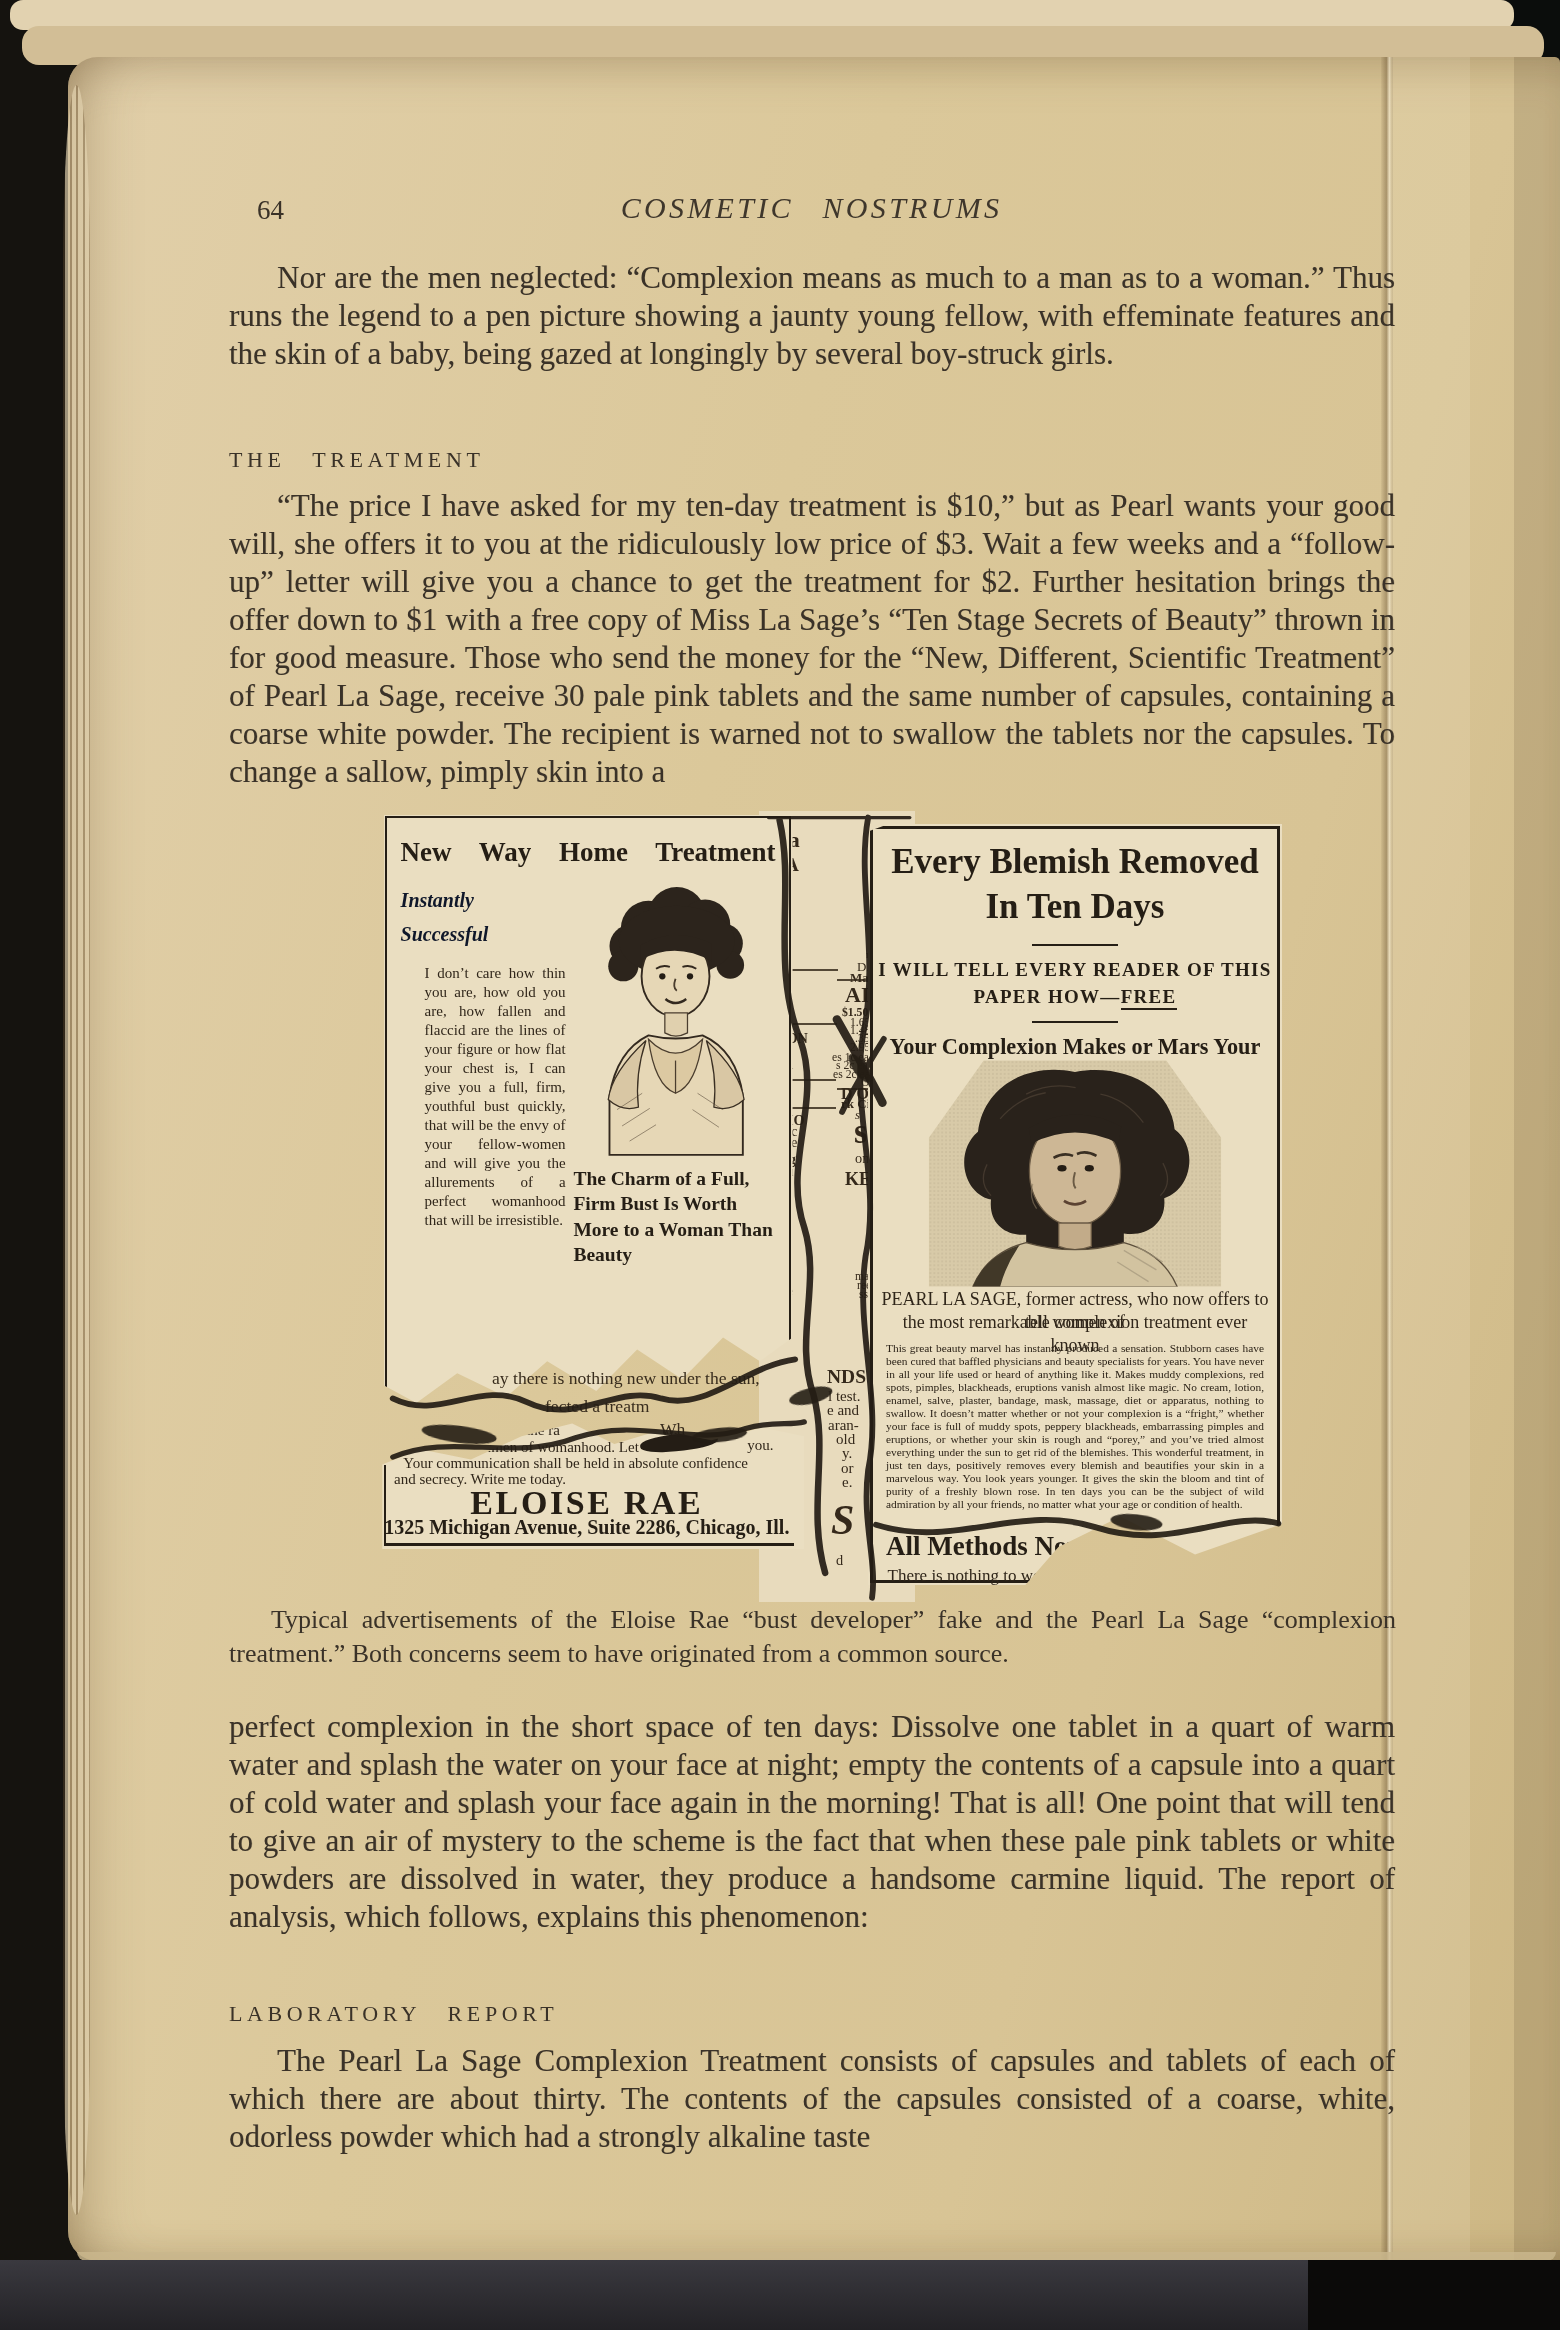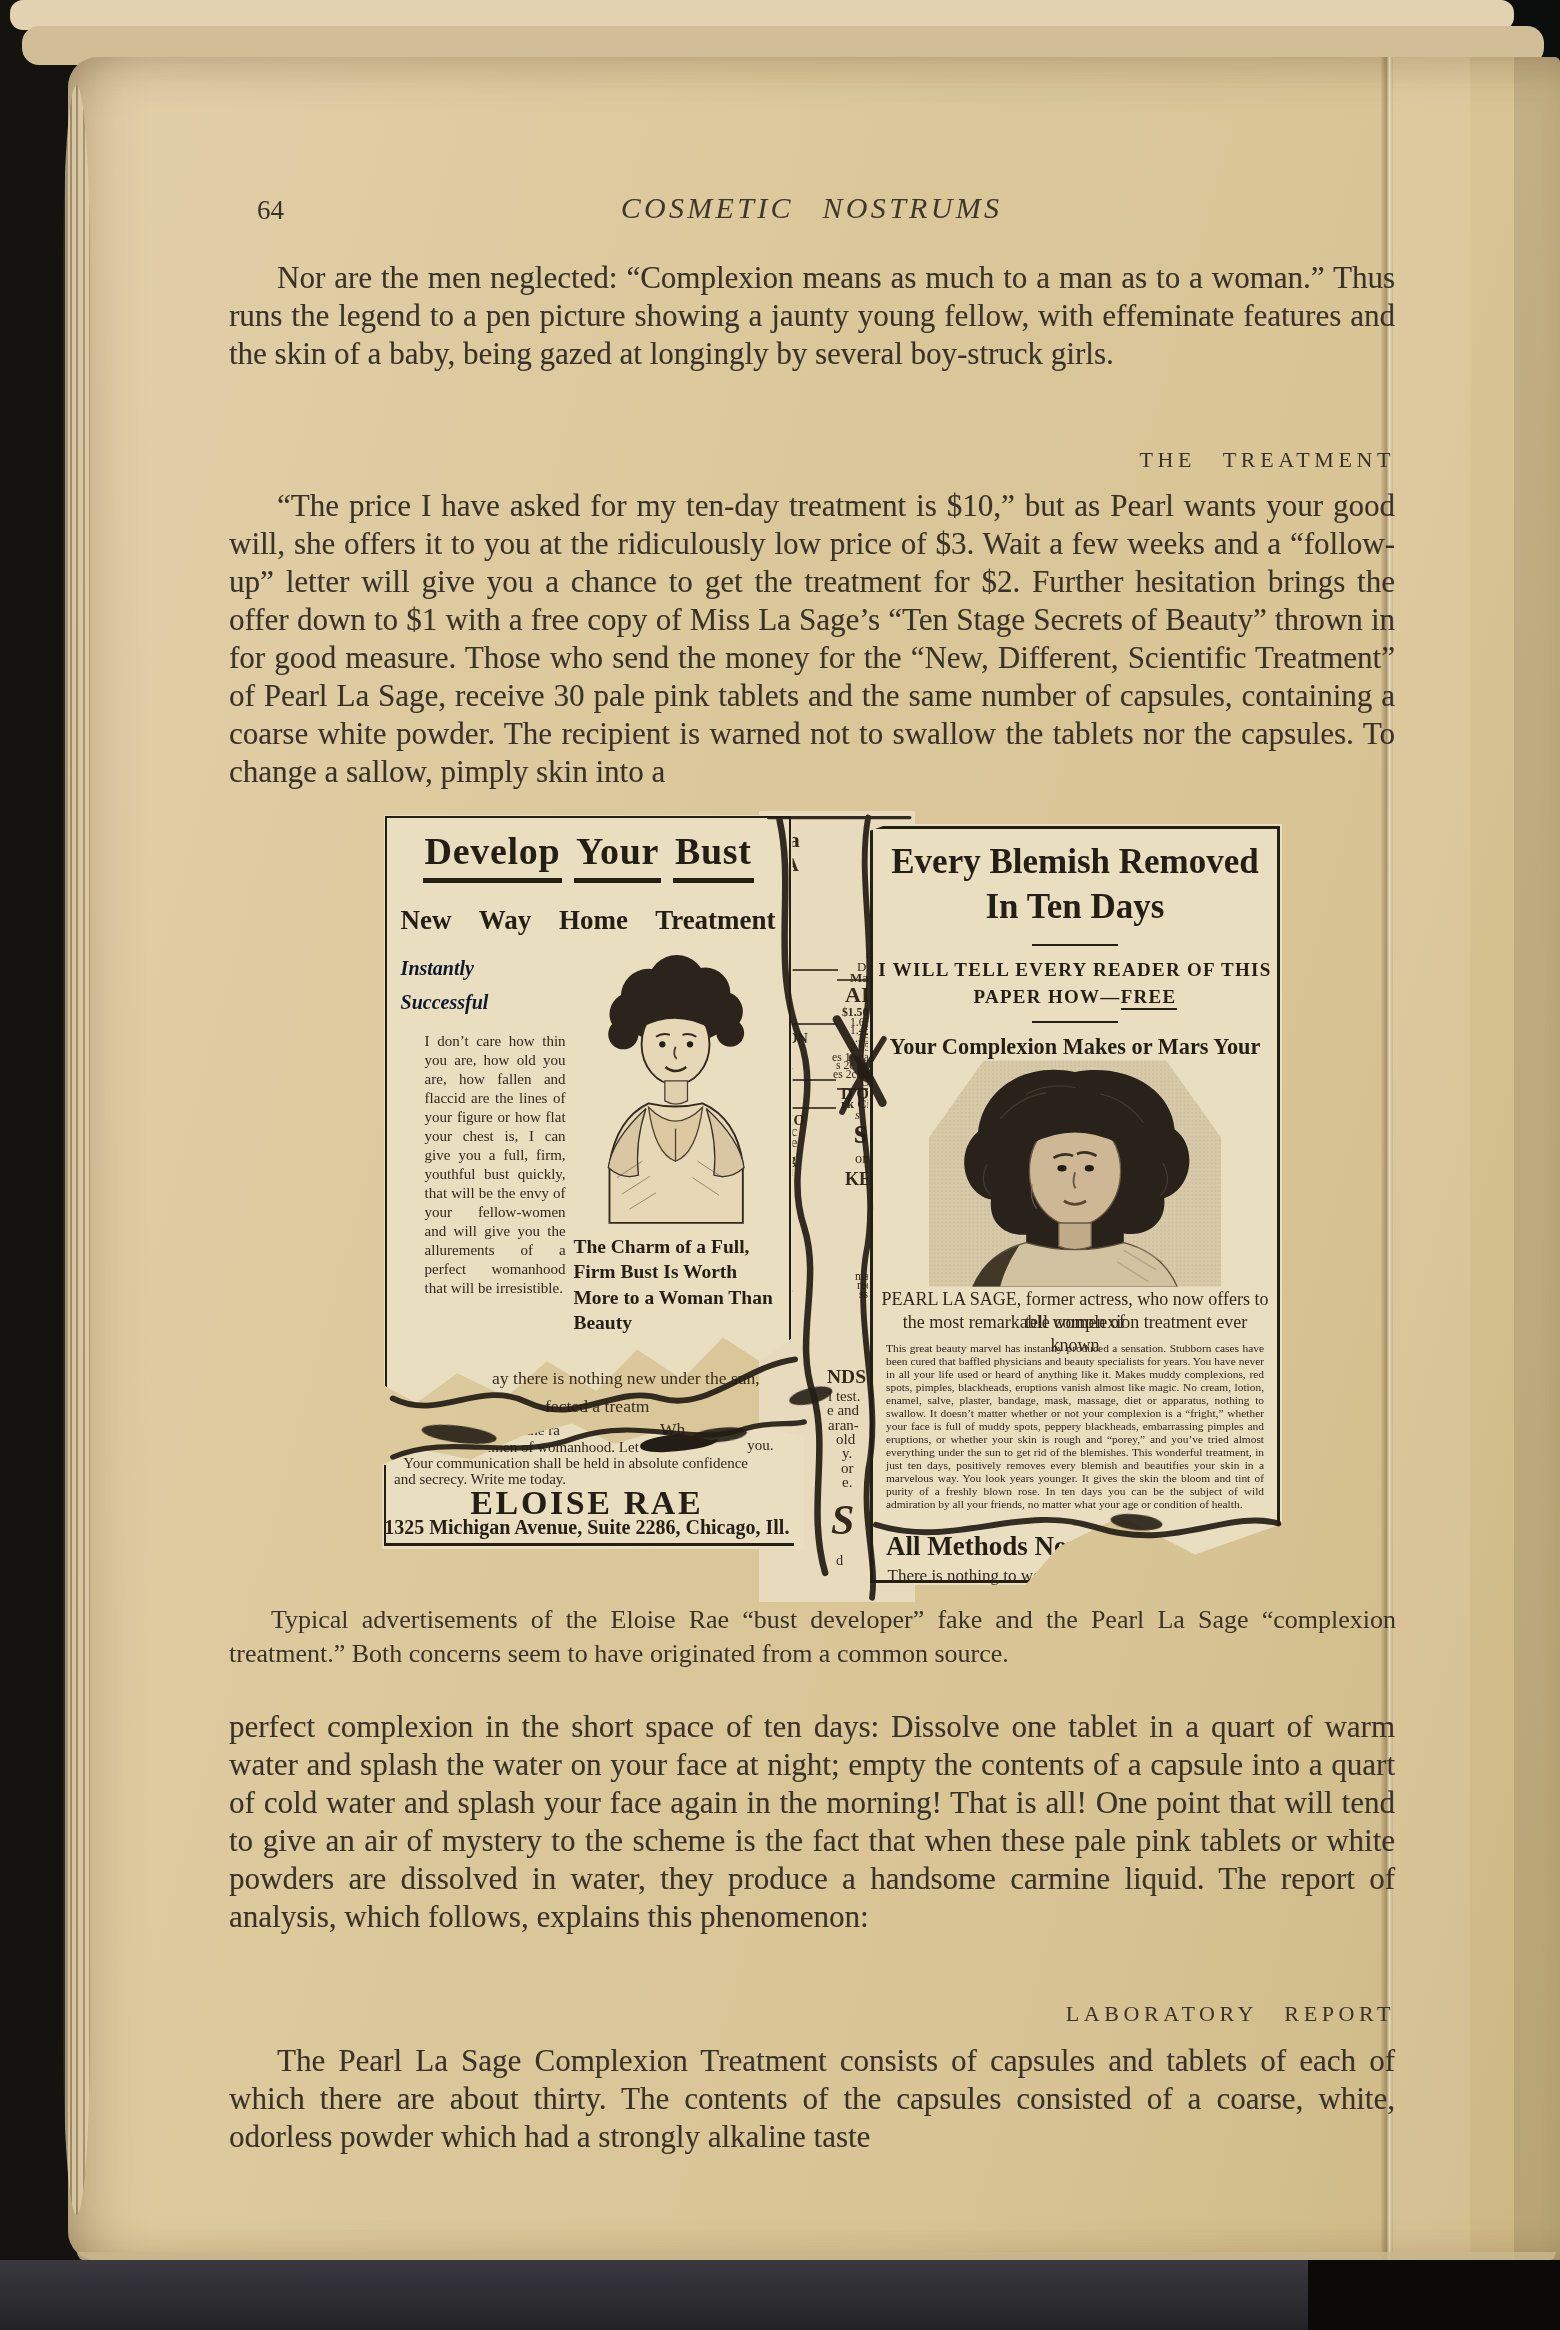--- a/index.html
+++ b/index.html
@@ -27,21 +27,21 @@
   .bottom-strip .left{position:absolute;left:0;top:0;bottom:0;width:1308px;background:linear-gradient(#3a393f,#232226);}
   .bottom-strip .right{position:absolute;left:1308px;right:0;top:0;bottom:0;background:#0b0a09;}
   .page-bottom-edge{position:absolute;left:77px;right:3.9px;top:2252px;height:9px;background:#c9b68c;
     border-radius:0 0 17px 17px;opacity:.85;}
   .pg-num{position:absolute;left:257px;top:195px;font-size:27px;color:#3a3228;}
   .run-title{position:absolute;left:228px;top:191px;width:1167px;text-align:center;font-style:italic;
     font-size:30px;letter-spacing:3.3px;word-spacing:18px;color:#3f372c;}
   .pg-text{position:absolute;left:229px;width:1166px;font-size:31px;line-height:38px;text-align:justify;
     color:#3a3228;text-shadow:0.4px 0.4px 0 rgba(58,50,40,.28);margin:0;}
   .indent{text-indent:48px;}
-  .sc-head{position:absolute;left:229px;width:1166px;text-align:right;font-size:22px;letter-spacing:4.6px;
+  .sc-head{position:absolute;left:229px;width:1166px;text-align:left;font-size:22px;letter-spacing:4.6px;
     word-spacing:17px;color:#3a3228;margin:0;}
   .fig-cap{position:absolute;left:229px;top:1603px;width:1167px;font-size:26px;line-height:34px;
     text-align:justify;color:#3a3228;margin:0;text-indent:42px;}
   
   #figure{position:absolute;left:381px;top:811px;width:902px;height:798px;}
   .strip{position:absolute;left:378px;top:0;width:156px;height:791px;background:#e8dbbd;z-index:1;}
   .frag{position:absolute;color:#35291b;font-family:"Liberation Serif","DejaVu Serif",serif;white-space:nowrap;}
   .srule{position:absolute;height:2px;background:#3a2e1f;opacity:.85;}
   .piece{background:#eadec1;}
   .pieceA{position:absolute;left:2.6px;top:3.9px;width:409px;height:594px;z-index:2;
@@ -185,23 +185,20 @@
       <span class="frag" style="left:69px;top:606px;font-size:15px">aran-</span>
       <span class="frag" style="left:77px;top:620px;font-size:15px">old</span>
       <span class="frag" style="left:83px;top:634px;font-size:15px">y.</span>
       <span class="frag" style="left:82px;top:649px;font-size:15px">or</span>
       <span class="frag" style="left:83px;top:663px;font-size:15px">e.</span>
       <span class="frag b i" style="left:72px;top:685px;font-size:42px">S</span>
       <span class="frag" style="left:77px;top:741px;font-size:14.3px">d</span>
     </div>
 
     <div class="pieceA piece">
-      <div class="lad-t lad-t1">
-        <span class="w">Develop</span><span class="w">Your</span><span class="w">Bust</span>
-      </div>
       <div class="lad-sub">New Way Home Treatment</div>
       <div class="lad-row">
         <div class="lad-coll">
           <div class="lad-tag">
             <div>Instantly</div>
             <div>Successful</div>
           </div>
           <div class="lad-body">I don’t care how thin you are, how old you are, how fallen and flaccid are the lines of your figure or how flat your chest is, I can give you a full, firm, youthful bust quickly, that will be the envy of your fellow-women and will give you the allurements of a perfect womanhood that will be irresistible.</div>
         </div>
         <div class="lad-colr">

